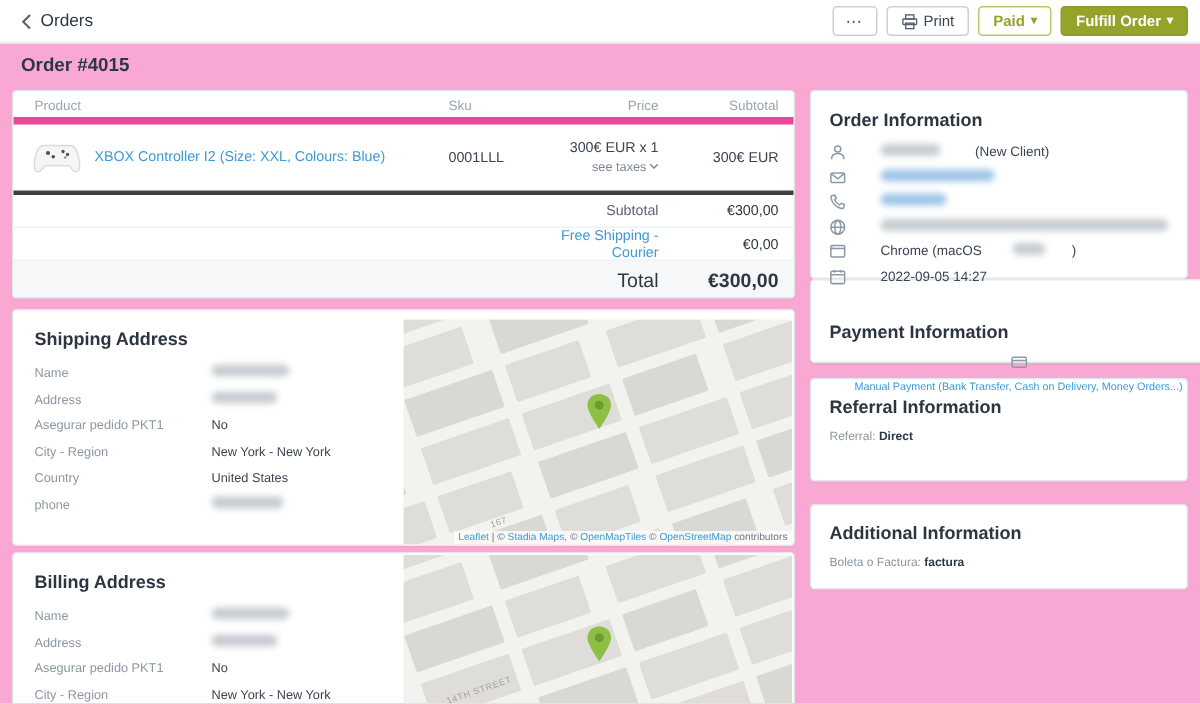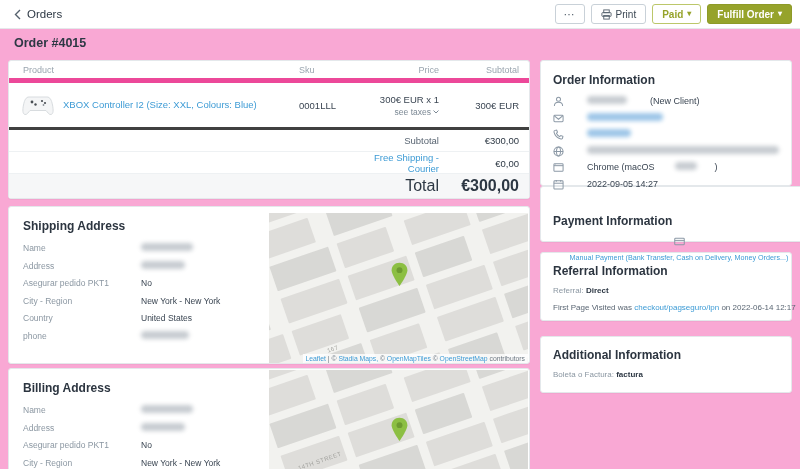--- a/index.html
+++ b/index.html
@@ -34,21 +34,21 @@
   .c3,.c4{text-align:right;}
   .t-row{height:47px;border-bottom:3px solid #404040;font-size:9.5px;color:#3a4552;}
   .prod-cell{display:flex;align-items:center;gap:8px;padding-left:12px;}
   .prod-name{color:#3d9bd5;cursor:pointer;line-height:1.25;}
   .price-cell{text-align:right;}
   .see-taxes{color:#7b8894;font-size:8.5px;margin-top:2px;display:inline-flex;align-items:center;gap:2px;cursor:pointer;}
   .see-taxes svg{stroke:#7b8894;}
   .tot-row{height:22px;border-bottom:1px solid #eef1f3;font-size:9.5px;color:#2d3844;}
   .tot-label{color:#5a6673;}
   .ship-link{color:#3d9bd5;cursor:pointer;}
-  .total-row{height:24px;background:#f6f7f8;font-size:16px;color:#2d3844;border-bottom:none;}
+  .total-row{height:24px;background:#f6f7f8;font-size:13px;color:#2d3844;border-bottom:none;}
   .total-row .c4{font-weight:600;}
 
   
   .addr-card{position:relative;margin-top:7px;width:522px;overflow:hidden;}
   .addr-card.shipping{height:158px;}
   .addr-card.billing{margin-top:4px;height:170px;}
   .addr-body{padding:12px 0 0 14px;width:240px;}
   .sec-title{font-size:12px;font-weight:700;color:#2c3540;}
   .addr-rows{margin-top:10px;}
   .addr-row{display:flex;margin-bottom:7.5px;font-size:8.5px;}
@@ -718,25 +718,20 @@
         <span class="pay-link">Manual Payment (Bank Transfer, Cash on Delivery, Money Orders...)</span>
       </div>
     </div>
 
     <div class="card ref-card">
       <div class="sec-title">Referral Information</div>
       <div class="ref-line">
         <span>Referral:</span>
         <span class="ref-strong">Direct</span>
       </div>
-      <div class="ref-line">
-        <span class="ref-dark">First Page Visited was</span>
-        <span class="ref-link">checkout/pagseguro/ipn</span>
-        <span class="ref-dark">on 2022-06-14 12:17</span>
-      </div>
     </div>
 
     <div class="card add-card">
       <div class="sec-title">Additional Information</div>
       <div class="ref-line">
         <span>Boleta o Factura:</span>
         <span class="ref-strong">factura</span>
       </div>
     </div>
 

